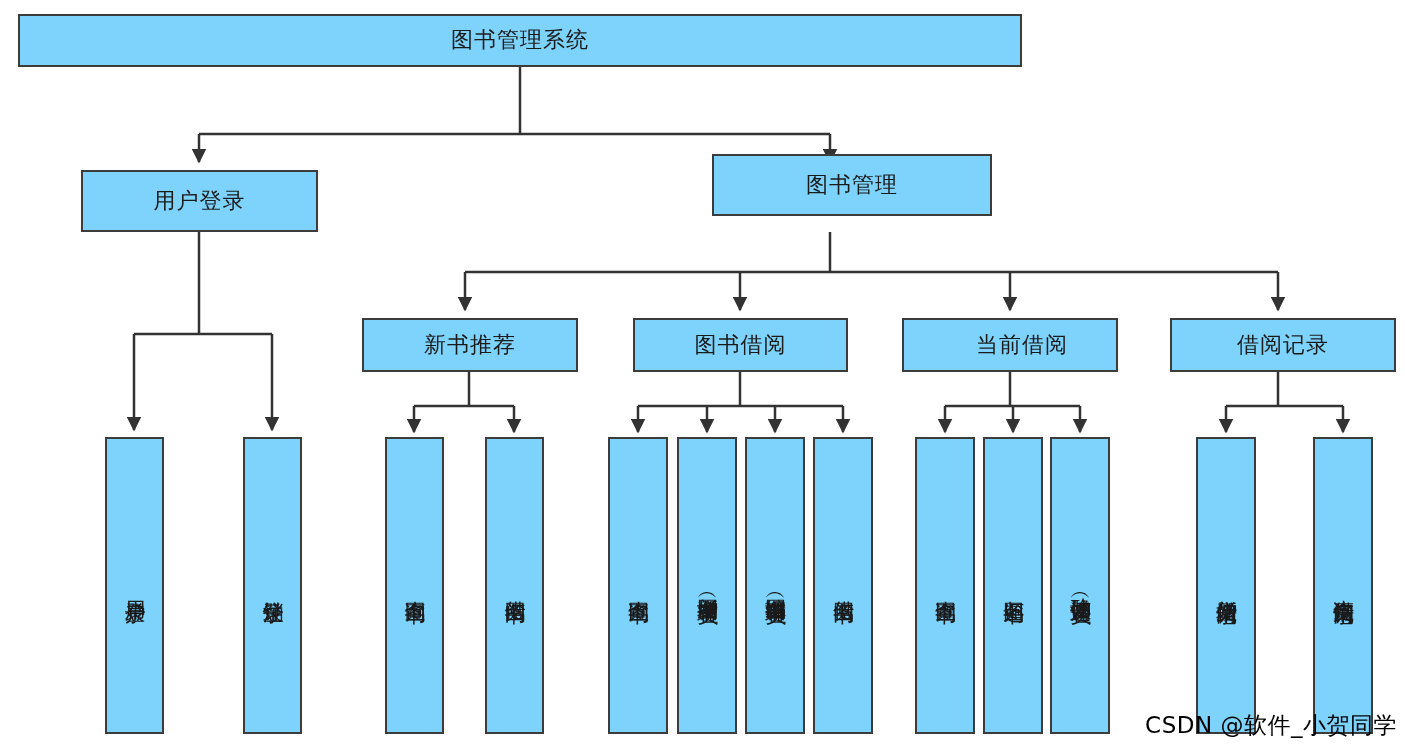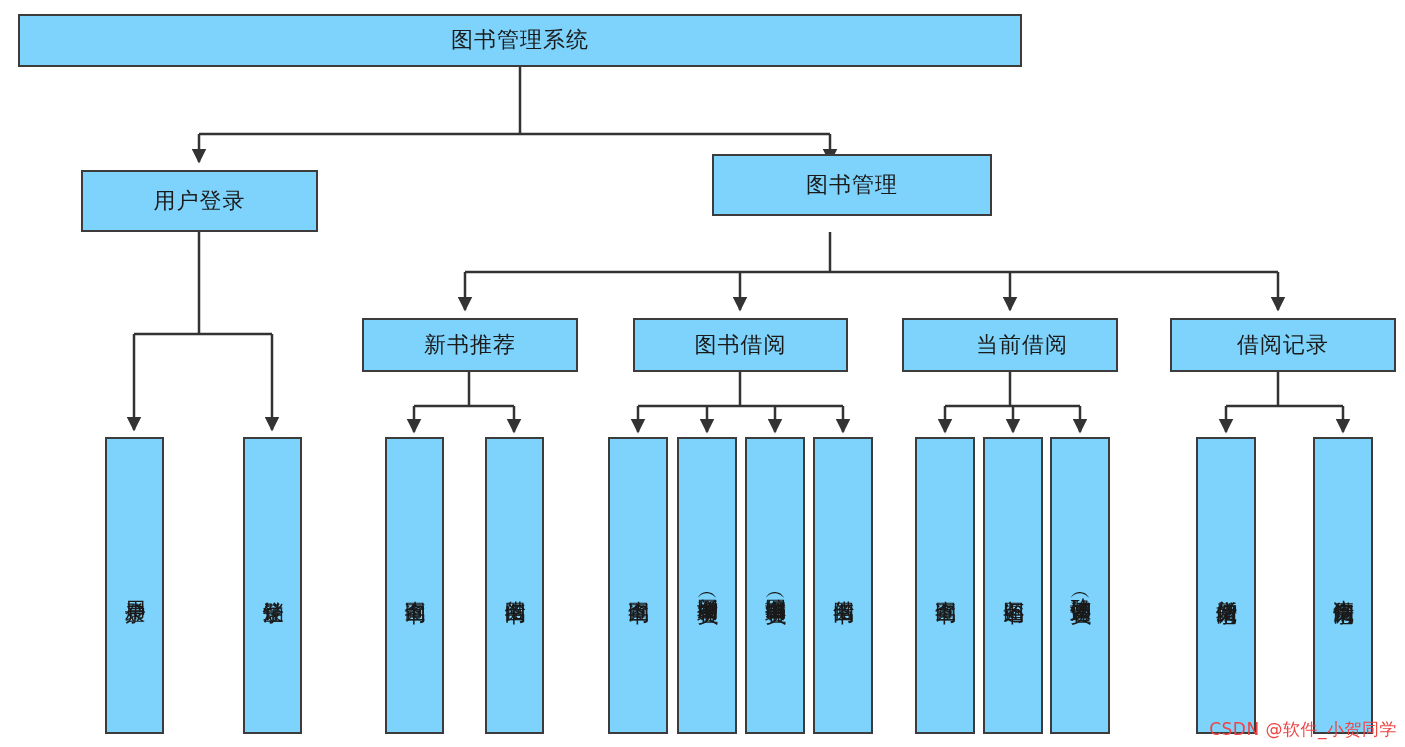--- a/index.html
+++ b/index.html
@@ -52,22 +52,22 @@
   .node.vert .vtext {
     writing-mode: vertical-rl;
     text-orientation: upright;
     white-space: nowrap;
     display: block;
   }
   #watermark {
     position: absolute;
     right: 8px;
     bottom: 6px;
-    font-size: 17px;
-    color: #ef4444;
+    font-size: 23px;
+    color: #000000;
     letter-spacing: 0.5px;
     white-space: nowrap;
     user-select: none;
   }
 </style>
 </head>
 <body>
 
 <div id="diagram-root">
 

